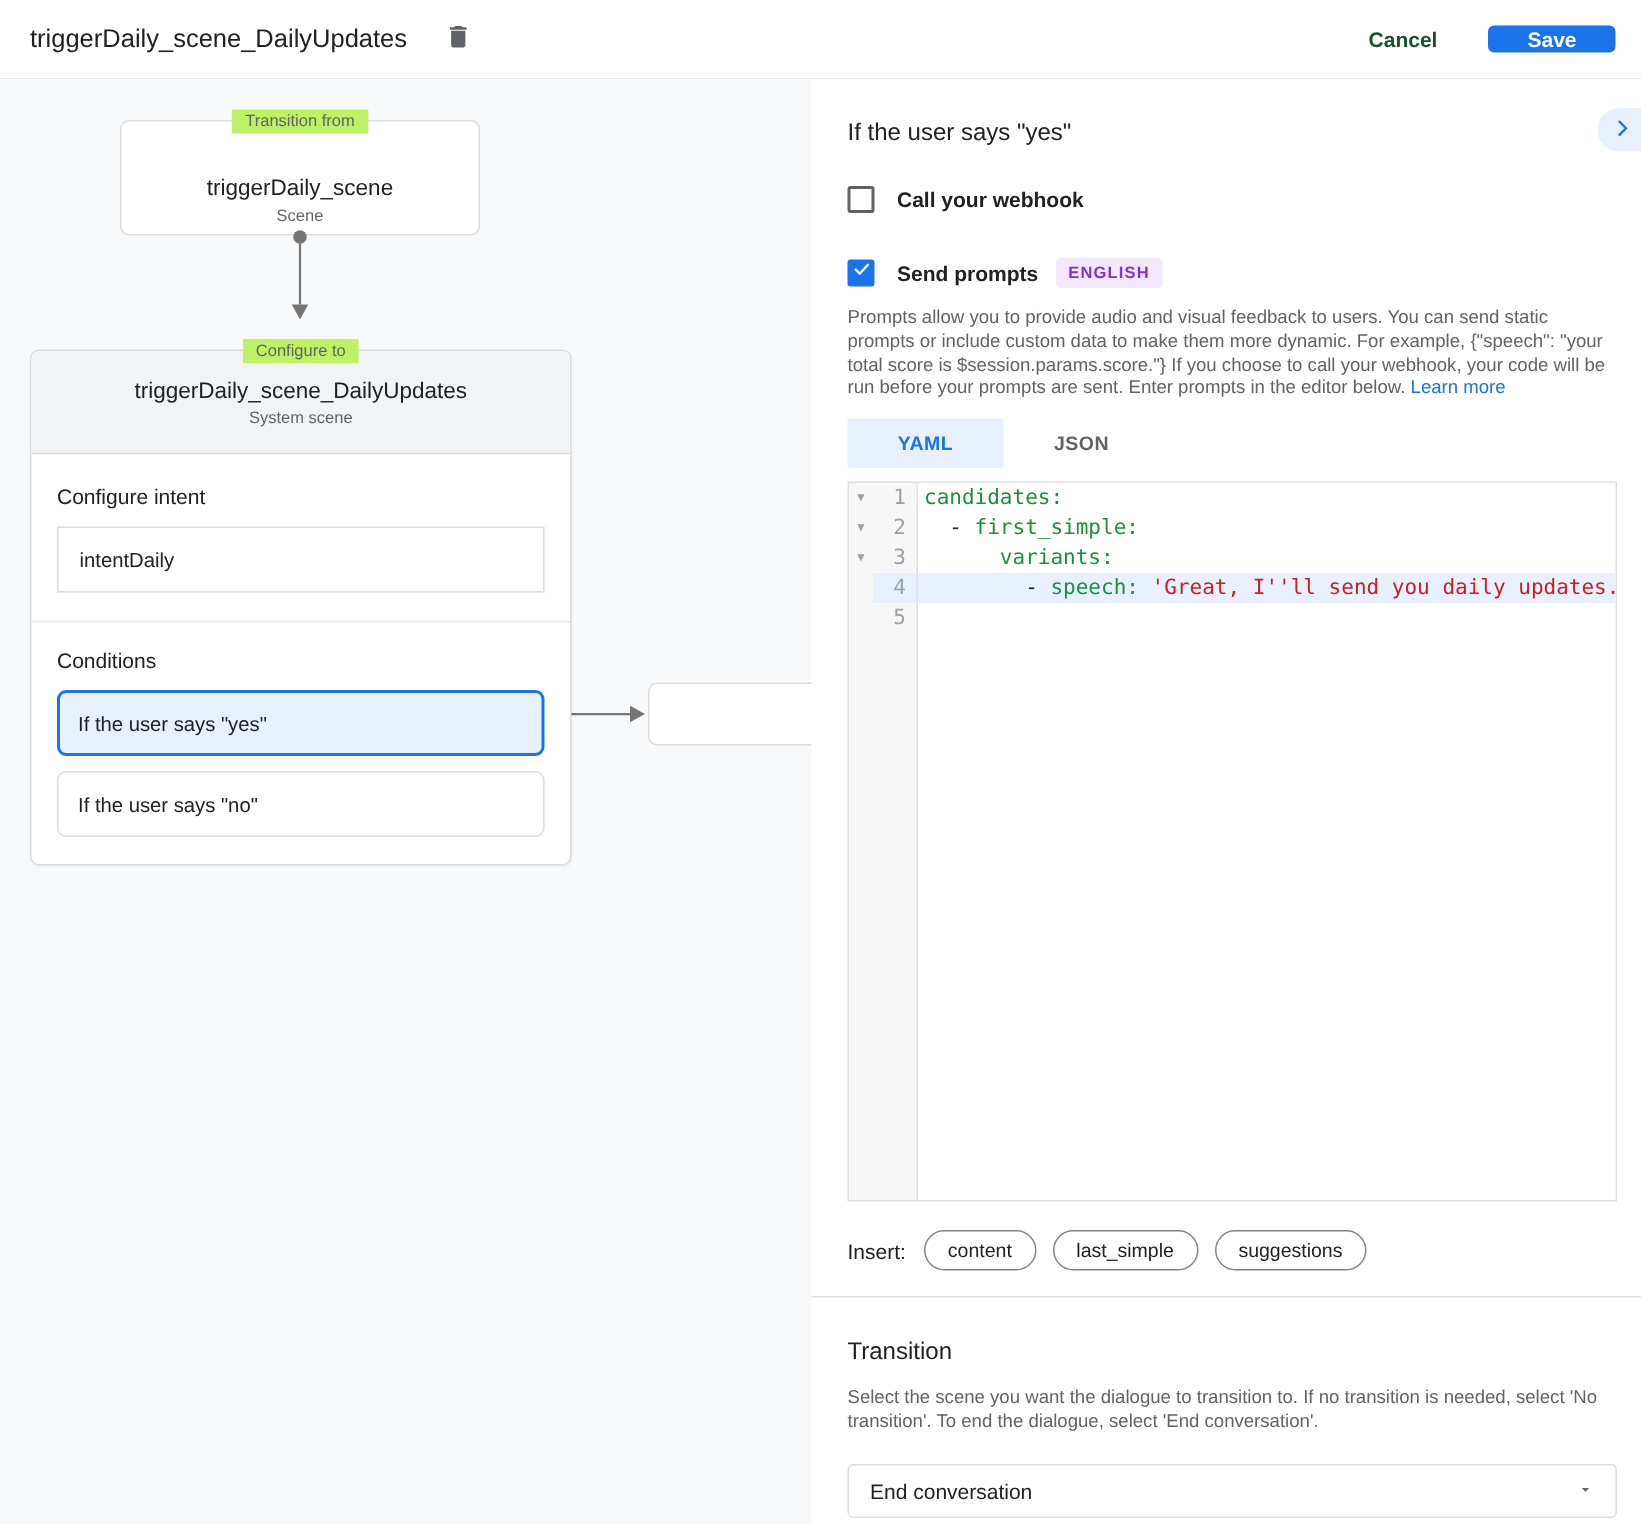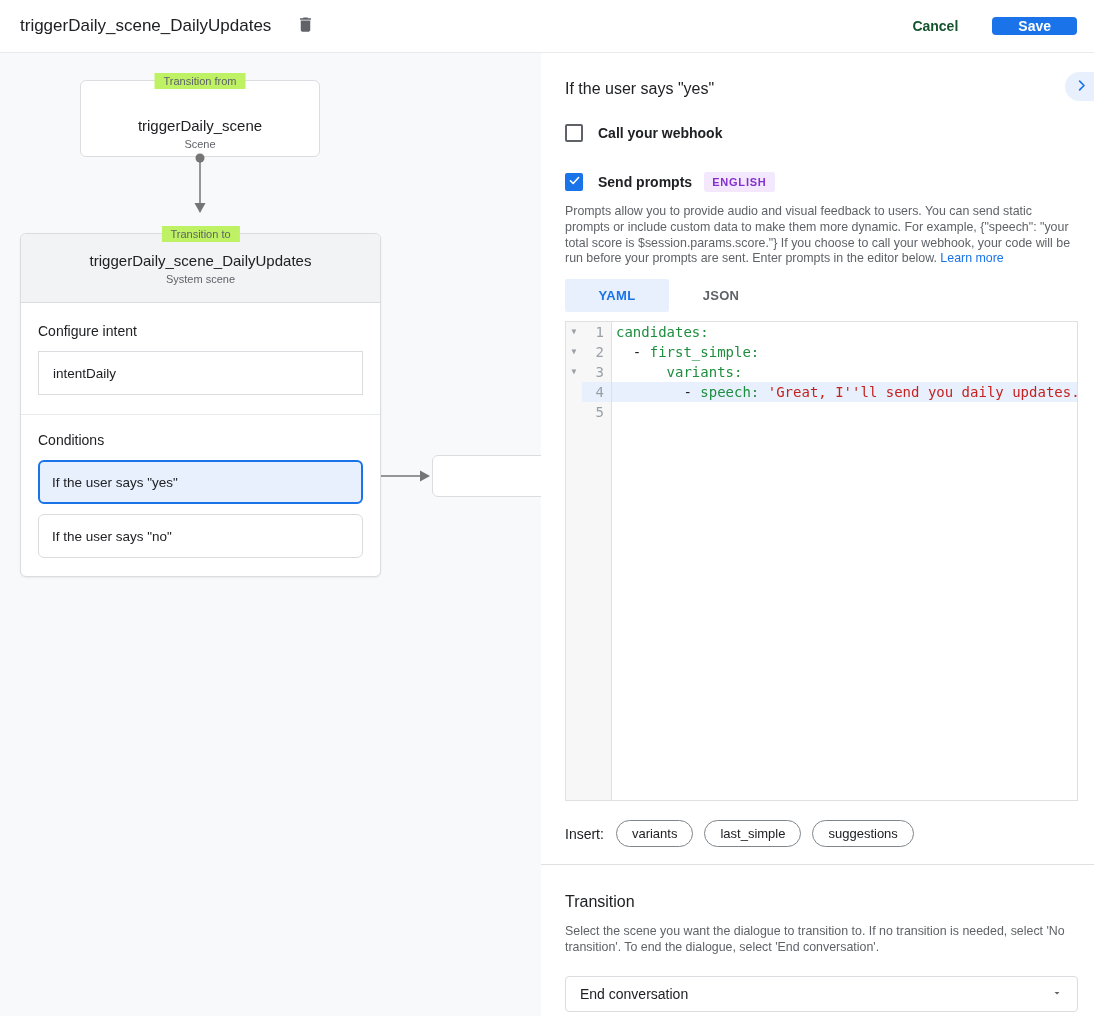--- a/index.html
+++ b/index.html
@@ -122,21 +122,21 @@
     <line x1="200" y1="105" x2="200" y2="150" stroke="#757575" stroke-width="1.5"></line>
     <polygon points="194.5,150 205.5,150 200,160" fill="#757575"></polygon>
     <circle cx="365" cy="423" r="4.5" fill="#757575"></circle>
     <line x1="365" y1="423" x2="420" y2="423" stroke="#757575" stroke-width="1.5"></line>
     <polygon points="420,417.5 420,428.5 430,423" fill="#757575"></polygon>
   </svg>
 
   <div class="target-box"></div>
 
   <div class="to-card">
-    <div class="node-label">Transition to</div>
+    <div class="node-label">Configure to</div>
     <div class="to-card-header">
       <div class="nt">triggerDaily_scene_DailyUpdates</div>
       <div class="ns">System scene</div>
     </div>
     <div class="card-body">
       <div class="section-h">Configure intent</div>
       <div class="intent-box">intentDaily</div>
       <div class="card-divider"></div>
       <div class="section-h">Conditions</div>
       <div class="cond-box selected">If the user says "yes"</div>
@@ -208,21 +208,21 @@
       <div class="ed-code"></div>
     </div>
     <div class="ed-rest">
         <div class="g1"></div>
         <div class="g2"></div>
       </div>
   </div>
 
   <div class="insert-row">
     <div class="insert-label">Insert:</div>
-    <button class="chip">variants</button>
+    <button class="chip">content</button>
     <button class="chip">last_simple</button>
     <button class="chip">suggestions</button>
   </div>
 
   <div class="panel-divider"></div>
 
   <div class="trans-h">Transition</div>
   <div class="desc" style="margin-top:13px;">Select the scene you want the dialogue to transition to. If no transition is needed, select 'No transition'. To end the dialogue, select 'End conversation'.</div>
 
   <div class="select-box">

